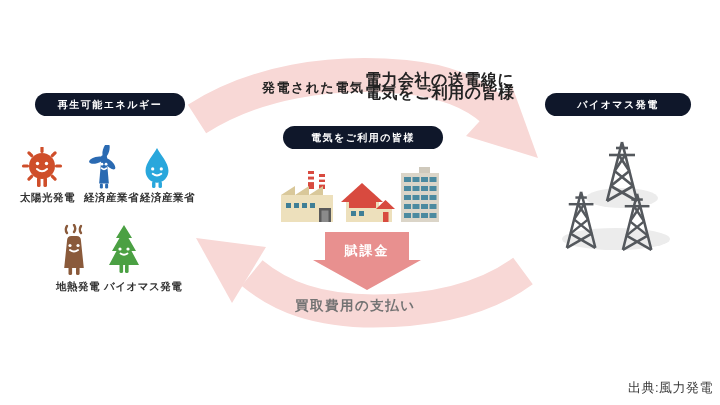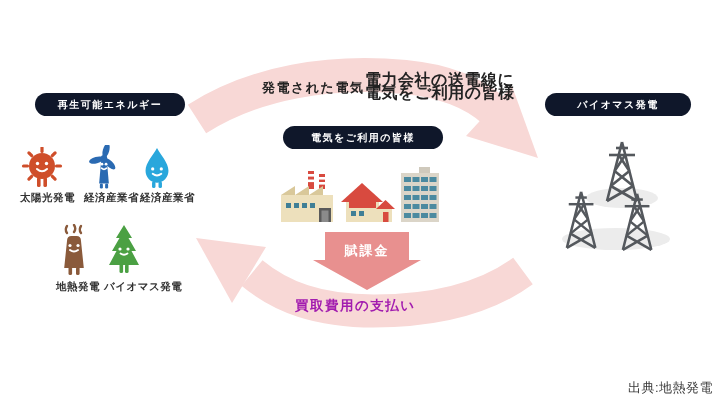--- a/index.html
+++ b/index.html
@@ -24,21 +24,21 @@
     position:absolute;left:365px;top:74px;font-size:16px;line-height:12.5px;
     font-weight:bold;color:#222;letter-spacing:.5px;white-space:nowrap;
   }
   .surcharge-text{
     position:absolute;left:325px;top:240px;width:84px;height:21px;
     display:flex;align-items:center;justify-content:center;
     color:#fff;font-size:13px;font-weight:bold;letter-spacing:2px;white-space:nowrap;
   }
   .bottom-label{
     position:absolute;left:295px;top:297px;font-size:13.5px;font-weight:bold;
-    color:#a21caf;letter-spacing:1.5px;white-space:nowrap;
+    color:#737373;letter-spacing:1.5px;white-space:nowrap;
   }
   .energy{position:absolute;display:flex;flex-direction:column;align-items:flex-start;}
   .energy-label{
     margin-top:2px;font-size:10.5px;font-weight:bold;color:#333;
     text-align:center;white-space:nowrap;letter-spacing:.5px;
   }
   .e-solar{left:20px;top:147px;width:60px;}
   .e-wind{left:84px;top:145px;width:48px;}
   .e-hydro{left:140px;top:147px;width:52px;}
   .e-geo{left:50px;top:224px;width:56px;margin-left:6px;}
@@ -229,14 +229,14 @@
         <path d="M6.8,47 L33,62 M29.2,47 L3,62"></path>
       </g>
     </defs>
     <ellipse cx="64" cy="61" rx="36" ry="10" fill="#ececec"></ellipse>
     <use href="#pylon" transform="translate(46,2)"></use>
     <ellipse cx="58" cy="102" rx="54" ry="11" fill="#ececec"></ellipse>
     <use href="#pylon" transform="translate(6,52) scale(0.95)"></use>
     <use href="#pylon" transform="translate(62,54) scale(0.95)"></use>
   </svg>
 
-  <div class="source">出典:地熱発電</div>
+  <div class="source">出典:風力発電</div>
 </div>
 
 </body></html>

